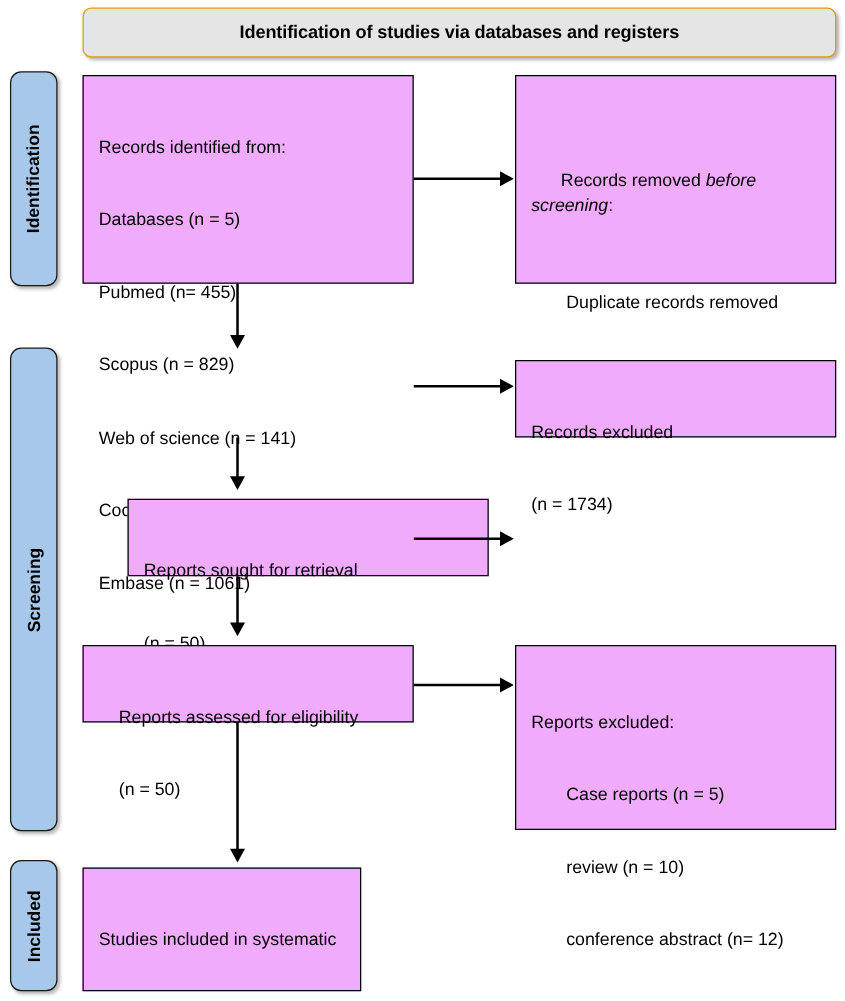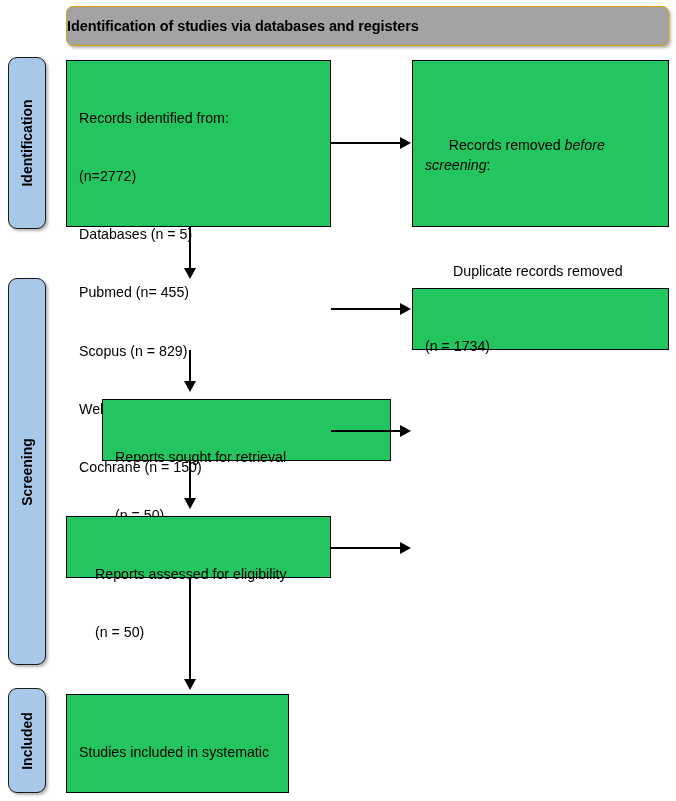--- a/index.html
+++ b/index.html
@@ -16,27 +16,27 @@
     width: 676px;
     height: 801px;
     background: #ffffff;
     overflow: hidden;
   }
 
   
   .banner {
     position: absolute;
     box-sizing: border-box;
-    background: #a3a3a3;
+    background: #e5e5e5;
     border: 1px solid #d79f08;
     border-radius: 7px;
     box-shadow: 2px 2px 3px rgba(0,0,0,0.30);
     display: flex;
     align-items: center;
-    justify-content: flex-start;
+    justify-content: center;
     font-weight: bold;
     font-size: 14.5px;
     letter-spacing: -0.1px;
     color: #000;
   }
 
   
   .stage-tab {
     position: absolute;
     box-sizing: border-box;
@@ -53,30 +53,30 @@
     white-space: nowrap;
     font-weight: bold;
     font-size: 14px;
     color: #000;
   }
 
   
   .pbox {
     position: absolute;
     box-sizing: border-box;
-    background: #22c55e;
+    background: #f0abfc;
     border: 1.6px solid #000000;
     padding: 9px 10px 6px 12px;
     font-size: 14.2px;
     line-height: 19.4px;
     color: #000;
     white-space: pre-wrap;
   }
   .pbox .ital { font-style: italic; }
-  .pbox .indent { padding-left: 28px; display: block; margin-top: 29px; }
+  .pbox .indent { padding-left: 28px; display: block; }
   .pbox .indent2 { padding-left: 24px; display: block; }
 
   
   .v-line {
     position: absolute;
     width: 2px;
     background: #000;
   }
   .h-line {
     position: absolute;
@@ -114,21 +114,20 @@
   <div class="stage-tab" style="left:8px; top:278px; width:38px; height:387px;">
     <span class="stage-label">Screening</span>
   </div>
 
   <div class="stage-tab" style="left:8px; top:688px; width:38px; height:105px;">
     <span class="stage-label">Included</span>
   </div>
 
   <div class="pbox" style="left:66px; top:60px; width:265px; height:167px;">
     <div>Records identified from:</div>
-    <div>(n=2772)</div>
     <div>Databases (n = 5)</div>
     <div>Pubmed (n= 455)</div>
     <div>Scopus (n = 829)</div>
     <div>Web of science (n = 141)</div>
     <div>Cochrane (n = 150)</div>
     <div>Embase (n = 1061)</div>
   </div>
 
   <div class="pbox" style="left:412px; top:60px; width:257px; height:167px; padding-top:17px;">
     <div>
@@ -139,20 +138,21 @@
   </div>
 
   <div class="h-line" style="left:331px; top:142px; width:70px;"></div>
   <div class="arrow-right" style="left:400px; top:136.5px;"></div>
 
   <div class="v-line" style="left:189px; top:227px; height:46px;"></div>
   <div class="arrow-down" style="left:183.5px; top:268px;"></div>
 
 
   <div class="pbox" style="left:412px; top:288px; width:257px; height:62px;">
+    <div>Records excluded</div>
     <div>(n = 1734)</div>
   </div>
 
   <div class="h-line" style="left:331px; top:308px; width:70px;"></div>
   <div class="arrow-right" style="left:400px; top:302.5px;"></div>
 
   <div class="v-line" style="left:189px; top:350px; height:35px;"></div>
   <div class="arrow-down" style="left:183.5px; top:381px;"></div>
 
   <div class="pbox" style="left:66px; top:399px; width:289px; height:62px;margin-left:36px;">
@@ -165,20 +165,28 @@
   <div class="arrow-right" style="left:400px; top:424.5px;"></div>
 
   <div class="v-line" style="left:189px; top:461px; height:41px;"></div>
   <div class="arrow-down" style="left:183.5px; top:498px;"></div>
 
   <div class="pbox" style="left:66px; top:516px; width:265px; height:62px;padding-left:28px;">
     <div>Reports assessed for eligibility</div>
     <div>(n = 50)</div>
   </div>
 
+  <div class="pbox" style="left:412px; top:516px; width:257px; height:148px; padding-top:13px;">
+    <div>Reports excluded:</div>
+    <span class="indent">Case reports (n = 5)</span>
+    <span class="indent">review (n = 10)</span>
+    <span class="indent">conference abstract (n= 12)</span>
+    
+    
+  </div>
 
   <div class="h-line" style="left:331px; top:547px; width:70px;"></div>
   <div class="arrow-right" style="left:400px; top:541.5px;"></div>
 
   <div class="v-line" style="left:189px; top:578px; height:105px;"></div>
   <div class="arrow-down" style="left:183.5px; top:679px;"></div>
 
   <div class="pbox" style="left:66px; top:694px; width:223px; height:99px;">
     <div>Studies included in systematic</div>
     

